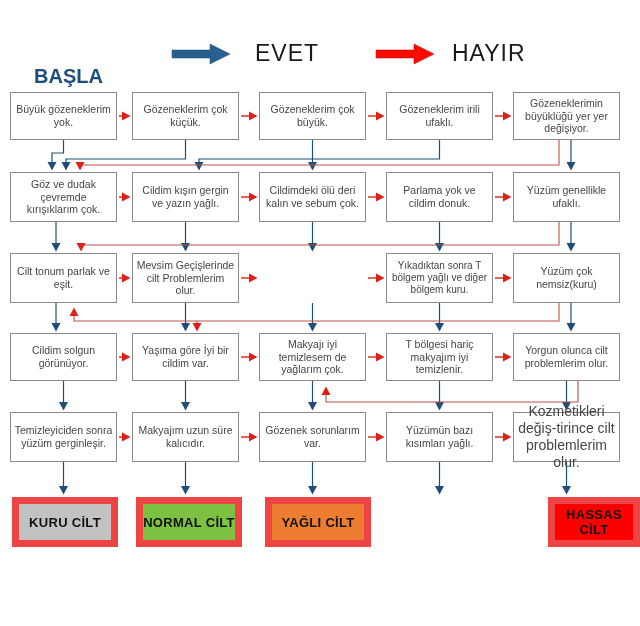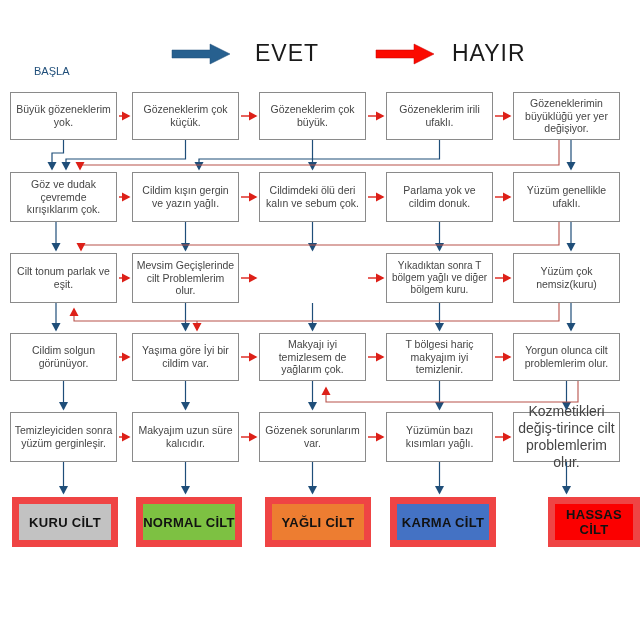--- a/index.html
+++ b/index.html
@@ -16,21 +16,21 @@
   .result{
     position:absolute;border:7px solid #ef4444;
     display:flex;align-items:center;justify-content:center;text-align:center;
     font-weight:bold;font-size:13px;color:#121212;letter-spacing:.3px;
     box-sizing:border-box;
   }
   .legend-label{
     position:absolute;font-size:23px;color:#1a1a1a;letter-spacing:1px;margin-left:12px;
   }
   #start-label{
-    position:absolute;left:34px;top:65px;font-size:11px;font-weight:normal;color:#1F4E79;
+    position:absolute;left:34px;top:65px;font-size:20px;font-weight:bold;color:#1F4E79;
   }
   .legend-icon{position:absolute;}
   #connectors{position:absolute;left:0;top:0;pointer-events:none;}
 </style>
 </head>
 <body>
 
 <div id="stage">
 
   <svg class="legend-icon" style="left:170px;top:42px" width="64" height="24">
@@ -70,21 +70,20 @@
 
   <div class="box" style="left:10px;top:412px;width:107px;height:50px">Temizleyiciden sonra yüzüm gerginleşir.</div>
   <div class="box" style="left:132px;top:412px;width:107px;height:50px">Makyajım uzun süre kalıcıdır.</div>
   <div class="box" style="left:259px;top:412px;width:107px;height:50px">Gözenek sorunlarım var.</div>
   <div class="box" style="left:386px;top:412px;width:107px;height:50px">Yüzümün bazı kısımları yağlı.</div>
   <div class="box" style="left:513px;top:412px;width:107px;height:50px;font-size:14px">Kozmetikleri değiş-tirince cilt problemlerim olur.</div>
 
   <div class="result" style="left: 12px; top: 497px; width: 106px; height: 50px; background-color: rgb(194, 194, 194);">KURU CİLT</div>
   <div class="result" style="left: 136px; top: 497px; width: 106px; height: 50px; background-color: rgb(125, 193, 66);">NORMAL CİLT</div>
   <div class="result" style="left: 265px; top: 497px; width: 106px; height: 50px; background-color: rgb(237, 125, 49);">YAĞLI CİLT</div>
-  <div class="result" style="left: 390px; top: 497px; width: 106px; height: 50px; background-color: rgb(68, 114, 196);">KARMA CİLT</div>
   <div class="result" style="left: 516px; top: 497px; width: 92px; height: 50px; background-color: rgb(251, 0, 0); margin-left: 32px;">HASSAS CİLT</div>
 
   <svg id="connectors" width="640" height="626">
     <defs>
       <marker id="mb" markerUnits="userSpaceOnUse" markerWidth="10" markerHeight="10" refX="7" refY="5" orient="auto">
         <path d="M0,0.5 L8.5,5 L0,9.5 Z" fill="#1F4E79"></path>
       </marker>
       <marker id="mr" markerUnits="userSpaceOnUse" markerWidth="10" markerHeight="10" refX="7" refY="5" orient="auto">
         <path d="M0,0.5 L8.5,5 L0,9.5 Z" fill="#DD2018"></path>
       </marker>

